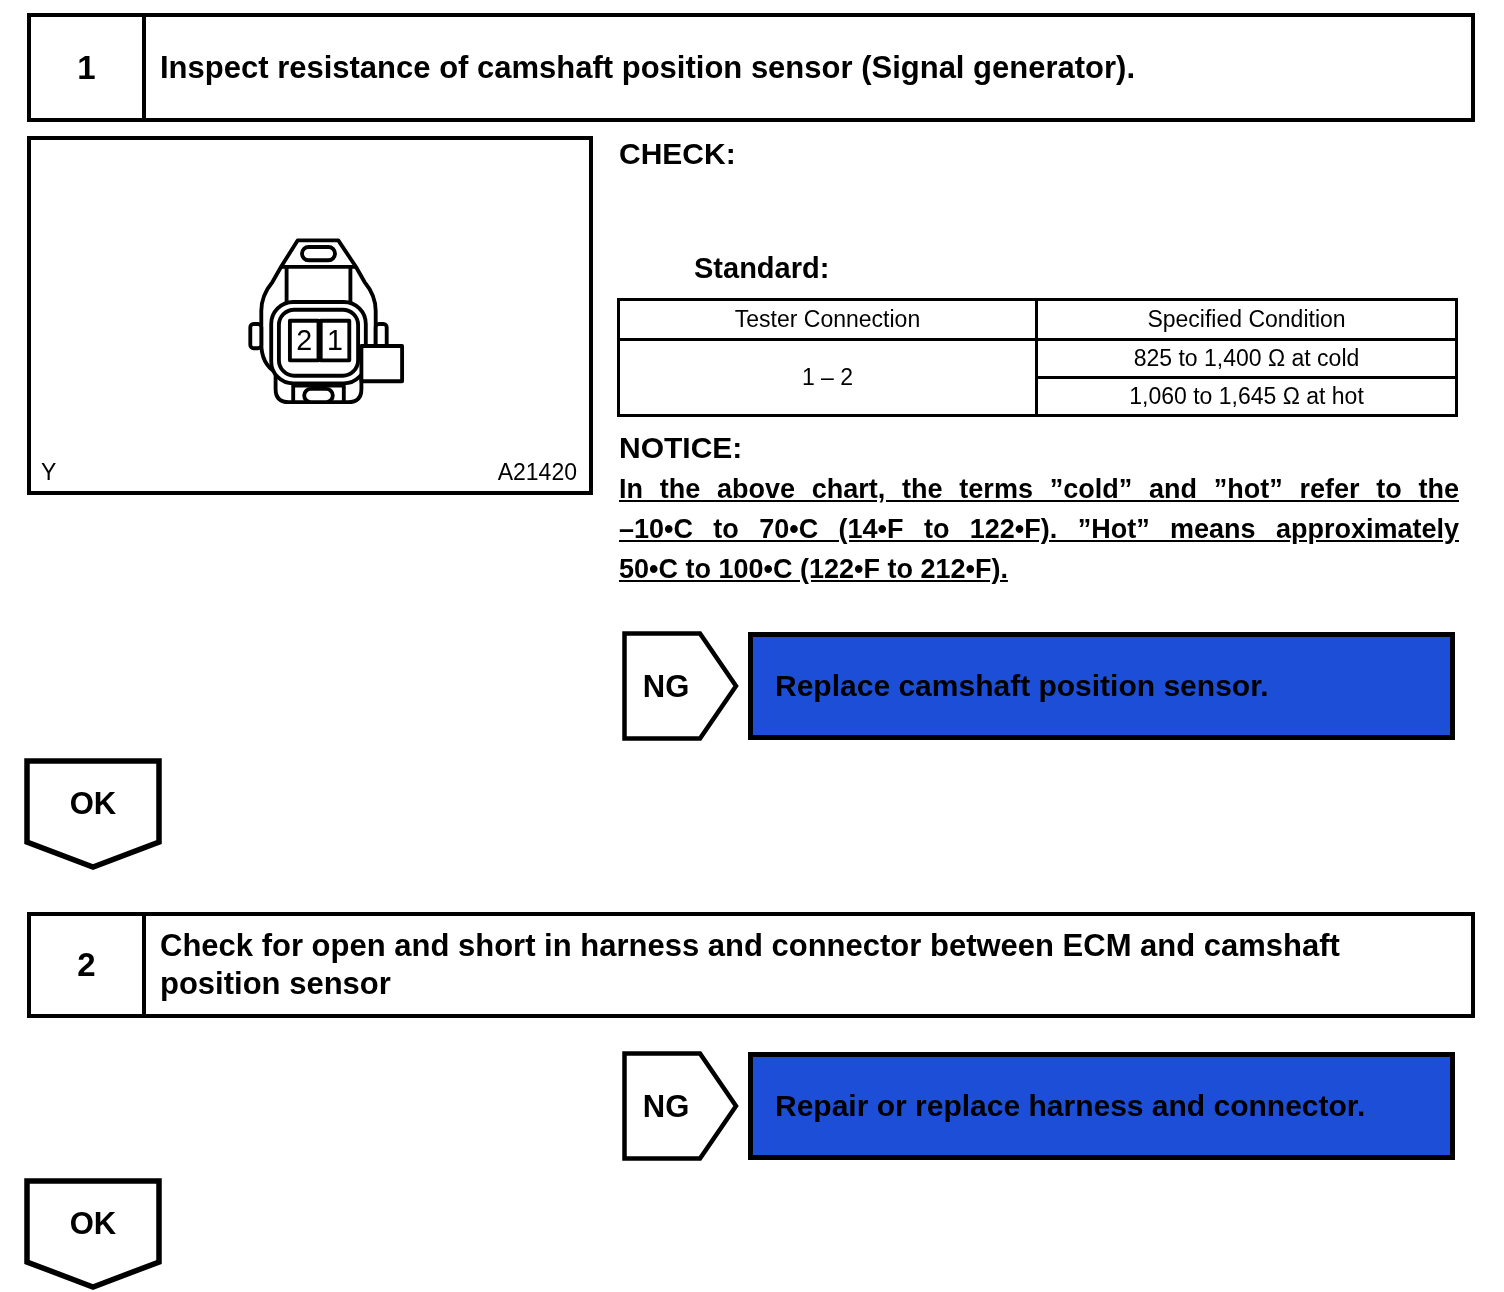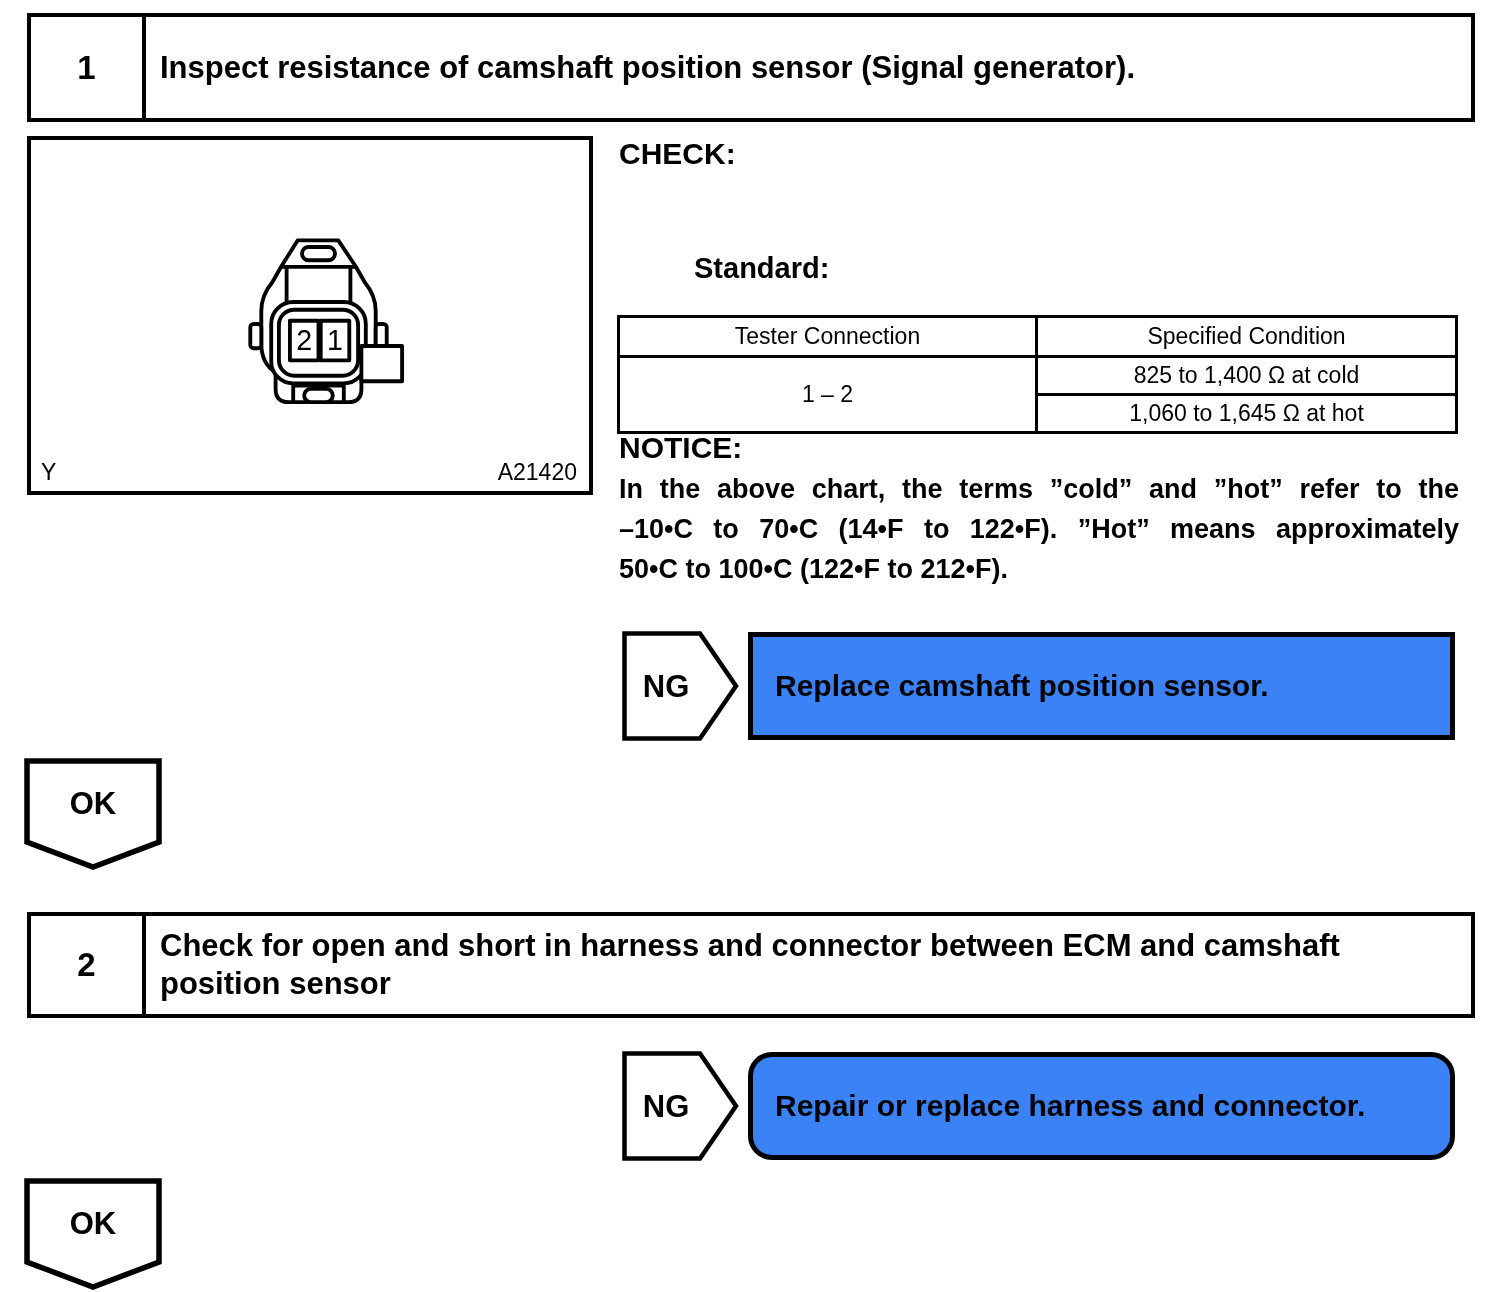--- a/index.html
+++ b/index.html
@@ -24,36 +24,36 @@
   .connector-svg{position:absolute;left:185px;top:96px;}
   
   .check-heading{position:absolute;left:619px;top:137px;font-size:30px;font-weight:bold;
     text-decoration-thickness:3px;text-underline-offset:5px;}
   .check-body{position:absolute;left:619px;top:172px;width:838px;font-size:29px;line-height:40px;}
   .jline{text-align:justify;text-align-last:justify;}
   .jline-end{text-align:left;}
   .standard-label{position:absolute;left:694px;top:252px;font-size:29px;font-weight:bold;}
   
   .spec-table{position:absolute;left:617px;top:298px;width:838px;border-collapse:collapse;
-    font-size:23px;background:#fff;table-layout:fixed;margin-top:17px;}
+    font-size:23px;background:#fff;table-layout:fixed;}
   .spec-table th,.spec-table td{border:3px solid #000;text-align:center;font-weight:normal;
     padding:0;vertical-align:middle;}
   .spec-table th{height:37px;}
   .spec-table td{height:35px;}
   
   .notice-heading{position:absolute;left:619px;top:431px;font-size:30px;font-weight:bold;}
   .notice-body{position:absolute;left:619px;top:469px;width:840px;font-size:27px;
-    line-height:40px;font-weight:bold;}
+    line-height:40px;font-weight:bold;text-decoration:underline;}
   
   .ng-shape{position:absolute;left:622px;width:118px;height:110px;}
   #ng1{top:631px;} #ng2{top:1051px;}
   .action-box{position:absolute;left:748px;width:707px;height:108px;border:5px solid #000;
     box-sizing:border-box;display:flex;align-items:center;padding-left:22px;
-    font-weight:bold;font-size:30px;background:#3b82f6;}
-  #action1{top:632px;} #action2{top:1052px;border-radius:24px;}
+    font-weight:bold;font-size:30px;background:#1d4ed8;}
+  #action1{top:632px;} #action2{top:1052px;}
   
   .ok-shape{position:absolute;left:24px;width:138px;height:112px;}
   #ok1{top:758px;} #ok2{top:1178px;}
   .shape-label{font-family:"Liberation Sans",sans-serif;font-weight:bold;font-size:31px;}
   .pin-label{font-family:"Liberation Sans",sans-serif;font-size:26px;}
 </style>
 </head>
 <body>
 
 <div class="page">

